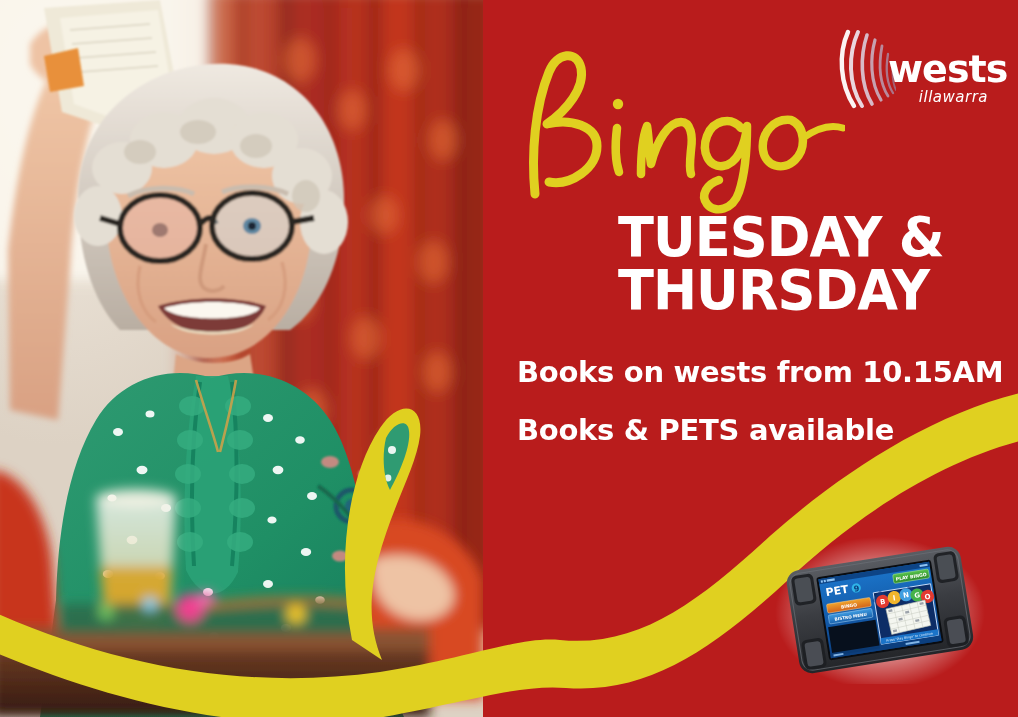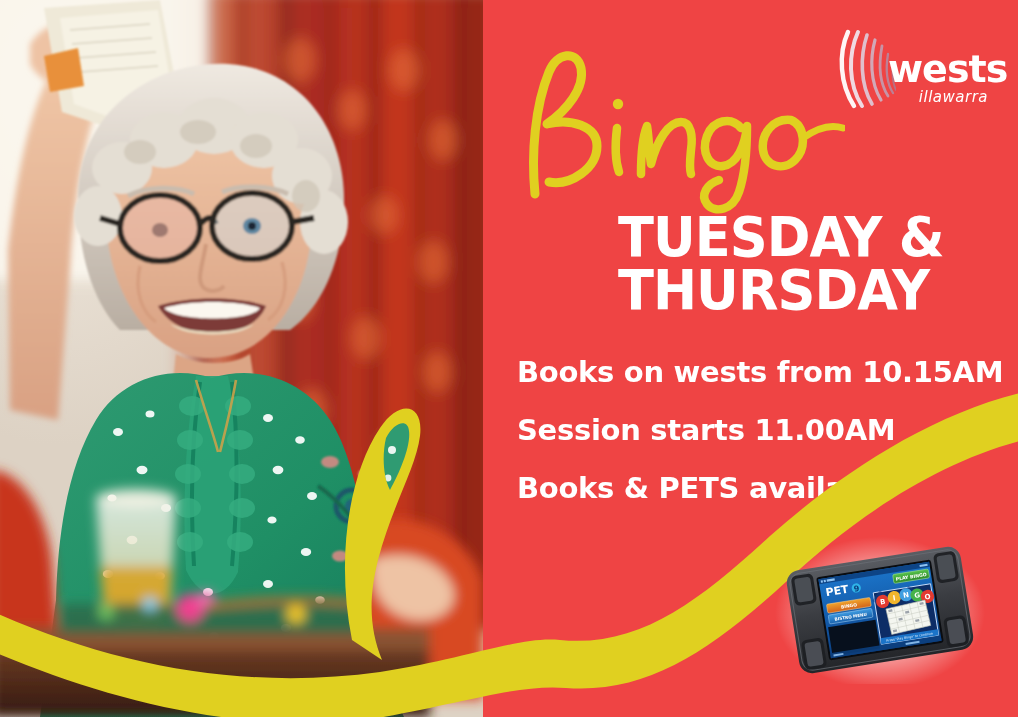--- a/index.html
+++ b/index.html
@@ -4,21 +4,21 @@
 <style>
   * { margin:0; padding:0; box-sizing:border-box; }
   html,body { width:1018px; height:717px; overflow:hidden; }
   body {
     font-family:"Liberation Sans", sans-serif;
     background:#2e1b4a;
   }
   #banner {
     position:relative;
     width:1018px; height:717px;
-    background:#ef4444;
+    background:#b91c1c;
     overflow:hidden;
   }
 
   
   #photo-panel {
     position:absolute; left:0; top:0;
     width:483px; height:717px;
     overflow:hidden;
     background:#7d2a22;
   }
@@ -396,21 +396,20 @@
       </g>
     </svg>
 
     <div id="headline">
       <span class="hl-line">TUESDAY &amp;</span>
       <span class="hl-line">THURSDAY</span>
     </div>
 
     <div id="body-lines">
       <div class="body-line">Books on wests from 10.15AM</div>
-      <div class="body-line">Session starts 11.00AM</div>
       <div class="body-line">Books &amp; PETS available</div>
     </div>
   </div>
 
   <svg id="swoosh-layer" viewBox="0 0 1018 717">
 
     <path d="M -6 612
              C 120 668, 250 690, 380 672
              C 470 658, 520 636, 560 640
              C 640 648, 700 600, 770 536

